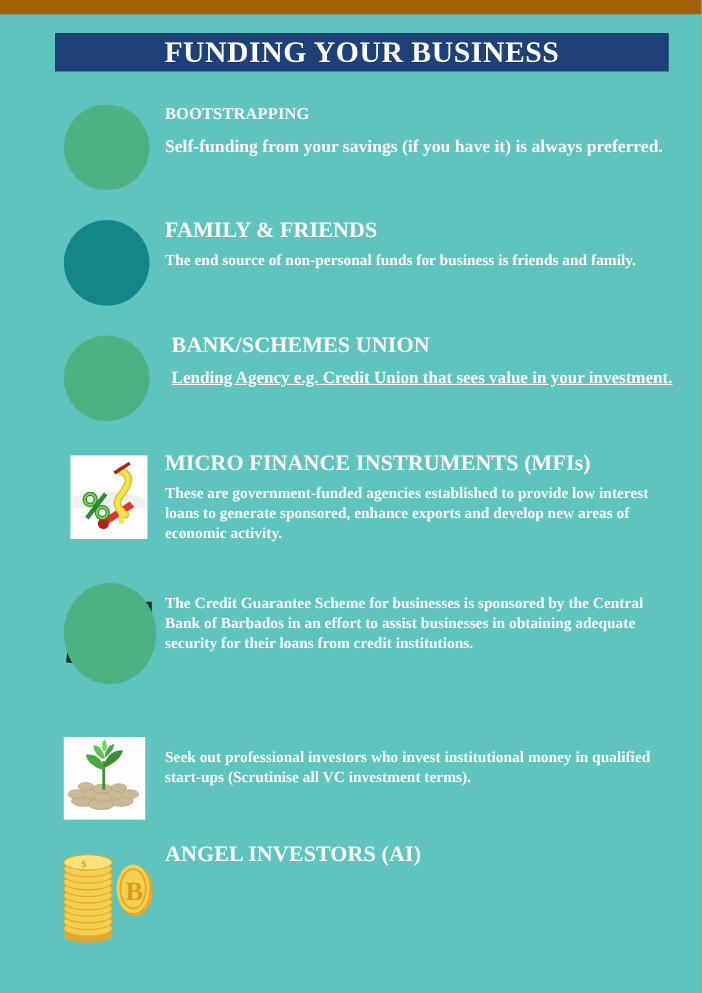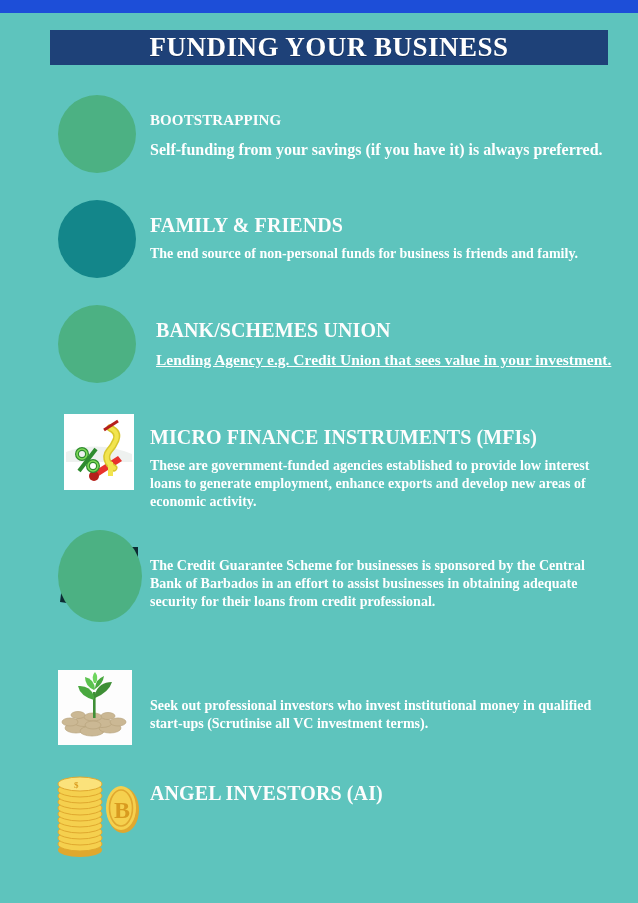--- a/index.html
+++ b/index.html
@@ -5,21 +5,21 @@
   html,body{margin:0;padding:0;}
   body{
     width:638px;height:903px;
     background:#ffffff;
     font-family:"Liberation Serif", serif;
     overflow:hidden;
   }
   .page{
     position:relative;
     width:638px;height:903px;
-    background:#1d4ed8;
+    background:#a16207;
   }
   .canvas{
     position:absolute;
     left:0;top:13px;
     width:638px;height:890px;
     background:#5ec4bd;
   }
   
   .title-bar{
     position:absolute;
@@ -56,21 +56,21 @@
   .circle-bg{
     position:absolute;left:0;top:0;
     width:78px;height:78px;border-radius:50%;
   }
   .square-bg{
     position:absolute;left:4px;top:2px;
     width:70px;height:76px;background:#ffffff;
   }
   .txt{
     position:absolute;
-    left:150px;top:16px;
+    left:150px;top:0;
     width:460px;
   }
   .hd{
     color:#fdfdfd;
     font-family:"Liberation Serif", serif;
     font-weight:bold;
     font-size:20px;
     line-height:18px;
     letter-spacing:.1px;
     white-space:nowrap;
@@ -255,21 +255,21 @@
             </g>
             <g stroke="#7ed957" stroke-width="1.6" fill="none">
               <circle cx="22" cy="42" r="5"></circle>
               <circle cx="33" cy="54" r="5"></circle>
             </g>
           </g>
         </svg>
       </div>
       <div class="txt">
         <div class="hd">MICRO FINANCE INSTRUMENTS (MFIs)</div>
-        <div class="bd">These are government-funded agencies established to provide low interest loans to generate employment, enhance exports and develop new areas of economic activity.</div>
+        <div class="bd">These are government-funded agencies established to provide low interest loans to generate sponsored, enhance exports and develop new areas of economic activity.</div>
       </div>
     </div>
 
     <div class="item" style="top:455px;">
       <div class="icon-box" style="width:84px;height:92px;">
         <div class="circle-bg" style="background:#4cb183;width:84px;height:92px;border-radius:50%;"></div>
         <svg width="84" height="92" viewBox="0 0 84 92">
           <g>
             <path d="M52 17 L80 17 L80 36 L55 33 Z" fill="#0d2b33"></path>
             <path d="M52 20 L74 20 L74 31 L55 29 Z" fill="#1d6b73"></path>
@@ -285,21 +285,21 @@
             <circle cx="45" cy="45" r="8" fill="none" stroke="#d98b22" stroke-width="2.5"></circle>
             <text x="42" y="49" font-size="10" fill="#d98b22" font-family="Liberation Serif, serif" font-weight="bold">$</text>
             <path d="M4 56 L30 56 L30 76 L2 72 Z" fill="#0d2b33"></path>
             <path d="M8 58 L30 58 L30 72 L8 70 Z" fill="#1d6b73"></path>
             <path d="M24 58 q16 -4 32 2 q12 2 14 8 q1 6 -8 8 q-14 3 -30 0 q-10 -2 -12 -8 z" fill="#f9d6ae"></path>
             <path d="M26 62 q14 -2 26 2" stroke="#eec195" stroke-width="1.4" fill="none"></path>
           </g>
         </svg>
       </div>
       <div class="txt">
-        <div class="bd">The Credit Guarantee Scheme for businesses is sponsored by the Central Bank of Barbados in an effort to assist businesses in obtaining adequate security for their loans from credit professional.</div>
+        <div class="bd">The Credit Guarantee Scheme for businesses is sponsored by the Central Bank of Barbados in an effort to assist businesses in obtaining adequate security for their loans from credit institutions.</div>
       </div>
     </div>
 
     <div class="item" style="top:595px;">
       <div class="icon-box" style="left:58px;width:74px;height:75px;">
         <div class="square-bg" style="left:0;top:0;width:74px;height:75px;"></div>
         <svg width="74" height="75" viewBox="0 0 74 75" style="position:absolute;left:0;top:0;">
           <g>
             <rect x="0" y="0" width="74" height="75" fill="#fdfdfd"></rect>
             <g fill="#cbb894" stroke="#b8a37c" stroke-width=".7">

